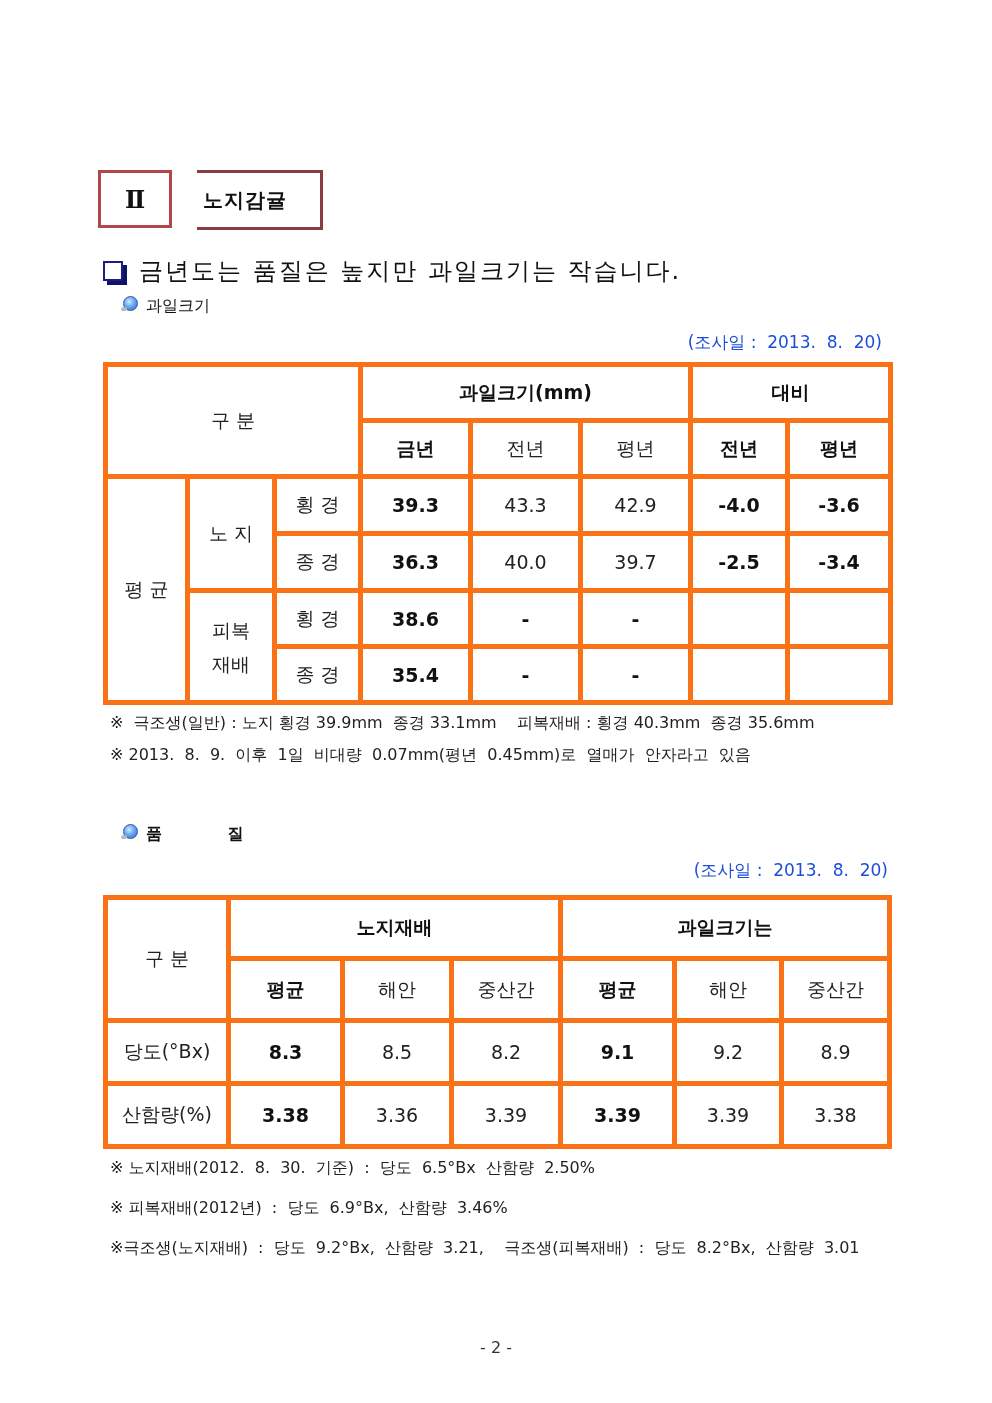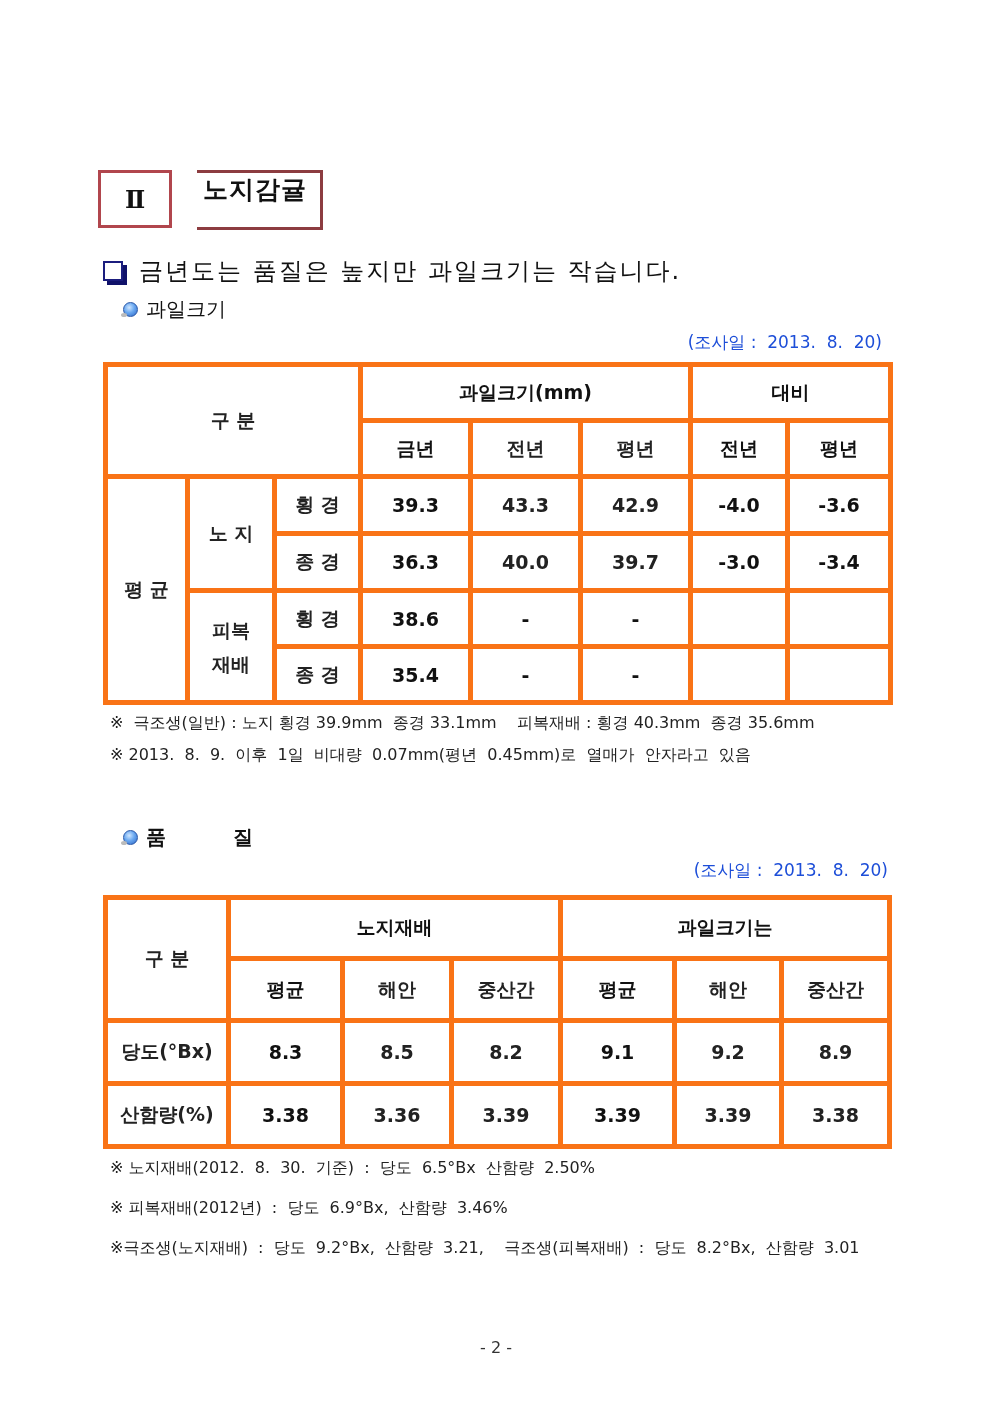--- a/index.html
+++ b/index.html
@@ -5,50 +5,50 @@
   html, body { margin: 0; padding: 0; background: #ffffff; }
   body { width: 992px; height: 1403px; position: relative; overflow: hidden;
          font-family: "DejaVu Sans", "Liberation Sans", sans-serif; color: #111; }
   .abs { position: absolute; }
 
   
   .sec-num { left: 98px; top: 170px; width: 74px; height: 58px; border: 3px solid #b1464d;
              box-sizing: border-box; display: flex; align-items: center; justify-content: center;
              font-family: "DejaVu Serif", "Liberation Serif", serif; font-size: 24px; font-weight: bold; }
   .sec-title { left: 197px; top: 170px; width: 126px; height: 60px; border: 3px solid #8c3c40;
-               border-left: none; box-sizing: border-box; display: flex; 
-               padding-left: 6px; font-size: 25px; font-weight: bold; letter-spacing: 1px; }
+               border-left: none; box-sizing: border-box; display: flex; align-items: center;
+               padding-left: 6px; font-size: 20px; font-weight: bold; letter-spacing: 1px; }
 
   
   .headline { left: 103px; top: 255px; display: flex; align-items: center; }
   .sq-icon { width: 20px; height: 20px; border: 2px solid #1b1d7e; box-sizing: border-box;
              background: #fff; box-shadow: 4px 4px 0 #10126a; margin-right: 16px; }
   .headline-text { font-size: 24px; font-weight: normal; letter-spacing: 2px; }
 
-  .sub { display: flex; align-items: center; font-size: 20px; }
+  .sub { display: flex; font-size: 16px; }
   .bullet-icon { width: 13px; height: 13px; border-radius: 50%; margin-right: 8px; position: relative;
                  background: radial-gradient(circle at 40% 35%, #cfe6ff 0%, #6aa8f0 45%, #2b64c4 100%);
                  border: 1px solid #2a58a8; }
   .bullet-icon::after { content: ""; position: absolute; left: -3px; top: 10px; width: 6px; height: 4px;
                         border-radius: 50%; background: #bbb; }
   .sub1 { left: 123px; top: 296px; }
   .sub2 { left: 123px; top: 824px; font-weight: bold; }
   .sub2 .lbl { letter-spacing: 30px; }
 
   .date-note { font-size: 17px; color: #1d4ed8; white-space: pre; }
   .date1 { right: 110px; top: 331px; }
   .date2 { right: 104px; top: 859px; }
 
   table { border-collapse: collapse; position: absolute; table-layout: fixed; }
   td { border: 5px solid #f97316; text-align: center; vertical-align: middle; padding: 0;
        font-size: 19px; }
   .t1 { left: 103px; top: 362px; width: 785px; border: 2px solid #000; }
   .t2 { left: 103px; top: 895px; width: 786px; border: 2px solid #000; }
   .b { font-weight: bold; }
-  .thin { font-weight: bold; color: #222; }
+  .thin { font-weight: normal; color: #222; }
 
   .notes { font-size: 16px; color: #222; white-space: pre; }
   .page-num { left: 0; width: 992px; top: 1338px; text-align: center; font-size: 16px; color: #333; }
 </style>
 </head>
 <body>
 
 <div class="abs sec-num">
   <span>Ⅱ</span>
 </div>
@@ -99,21 +99,21 @@
     <td class="thin">43.3</td>
     <td class="thin">42.9</td>
     <td class="b">-4.0</td>
     <td class="b">-3.6</td>
   </tr>
   <tr style="height:57px">
     <td class="thin">종 경</td>
     <td class="b">36.3</td>
     <td class="thin">40.0</td>
     <td class="thin">39.7</td>
-    <td class="b">-3.0</td>
+    <td class="b">-2.5</td>
     <td class="b">-3.4</td>
   </tr>
   <tr style="height:56px">
     <td rowspan="2" class="thin" style="line-height:34px;">
       <div>피복</div>
       <div>재배</div>
     </td>
     <td class="thin">횡 경</td>
     <td class="b">38.6</td>
     <td class="b">-</td>

